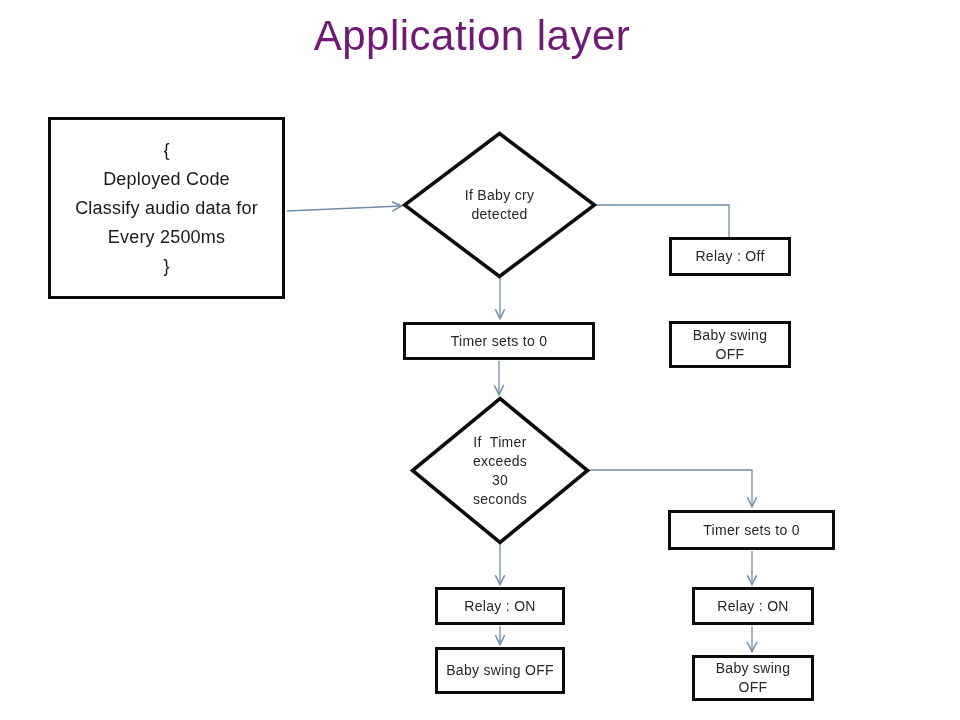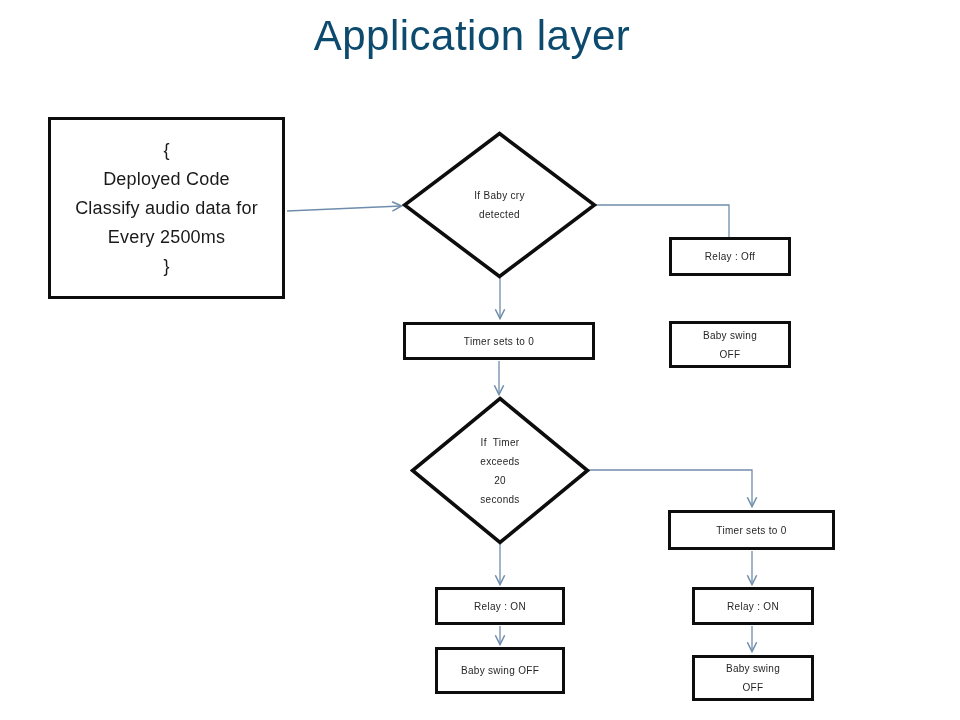--- a/index.html
+++ b/index.html
@@ -8,36 +8,36 @@
     width:960px;height:720px;
     background:#ffffff;
     font-family:"Liberation Sans", sans-serif;
     overflow:hidden;
   }
   .title{
     position:absolute;
     left:0; top:12px; width:944px;
     text-align:center;
     font-size:42px;
-    color:#0c4a6e;
+    color:#701a75;
     letter-spacing:0.5px;
   }
   .node{
     position:absolute;
     box-sizing:border-box;
     display:flex;
     align-items:center;
     justify-content:center;
   }
   .box{
     border:3px solid #0d0d0d;
     background:#ffffff;
   }
   .node-text{
-    font-size:10px;
+    font-size:14px;
     line-height:19px;
     color:#262626;
     text-align:center;
     white-space:pre-wrap;
     letter-spacing:0.3px;
   }
   .big-text{
     font-size:18px;
     line-height:29px;
     color:#1a1a1a;
@@ -103,21 +103,21 @@
   <div class="node box" style="left:403px;top:322px;width:192px;height:38px;">
     <div class="node-text">Timer sets to 0</div>
   </div>
 
   <div class="node diamond" style="left:410px;top:396px;width:180px;height:149px;">
     <svg width="180" height="149" viewBox="0 0 180 149">
       <polygon points="90,2.5 177.5,74.5 90,146.5 2.5,74.5" fill="#ffffff" stroke="#0d0d0d" stroke-width="3.6"></polygon>
     </svg>
     <div class="node-text">If  Timer
 exceeds
-20
+30
 seconds</div>
   </div>
 
   <div class="node box" style="left:668px;top:510px;width:167px;height:40px;">
     <div class="node-text">Timer sets to 0</div>
   </div>
 
   <div class="node box" style="left:435px;top:587px;width:130px;height:38px;">
     <div class="node-text">Relay : ON</div>
   </div>

